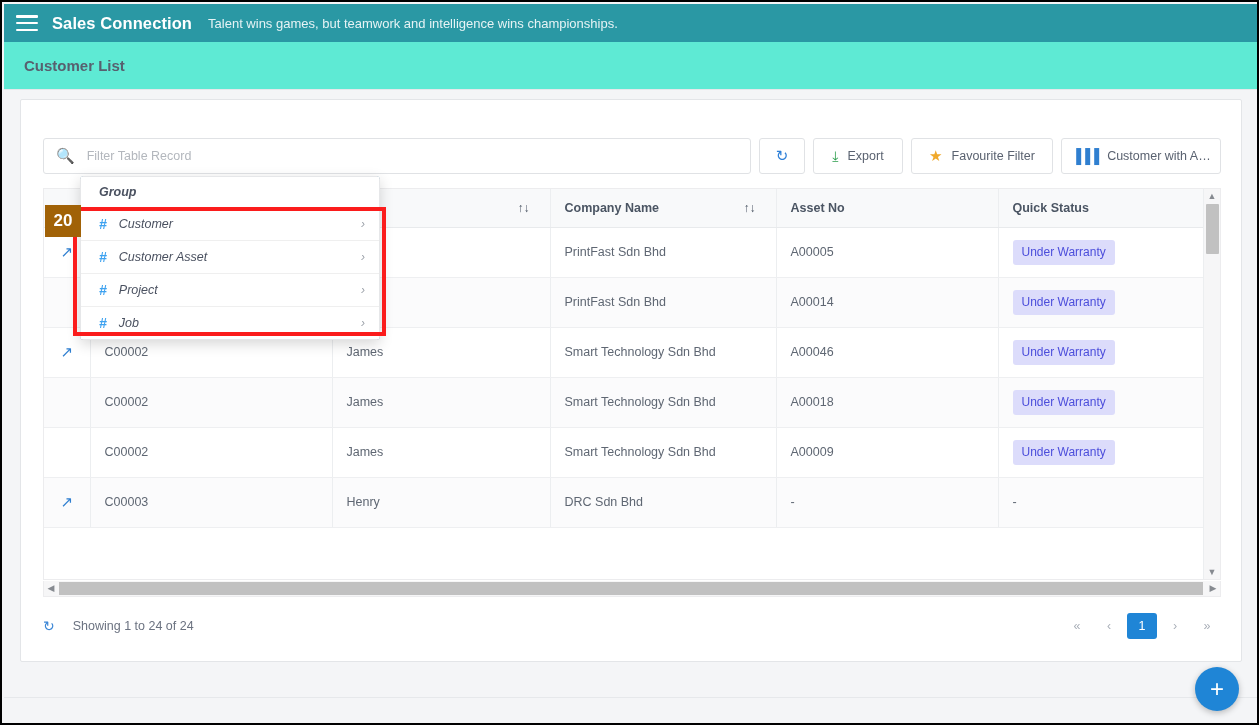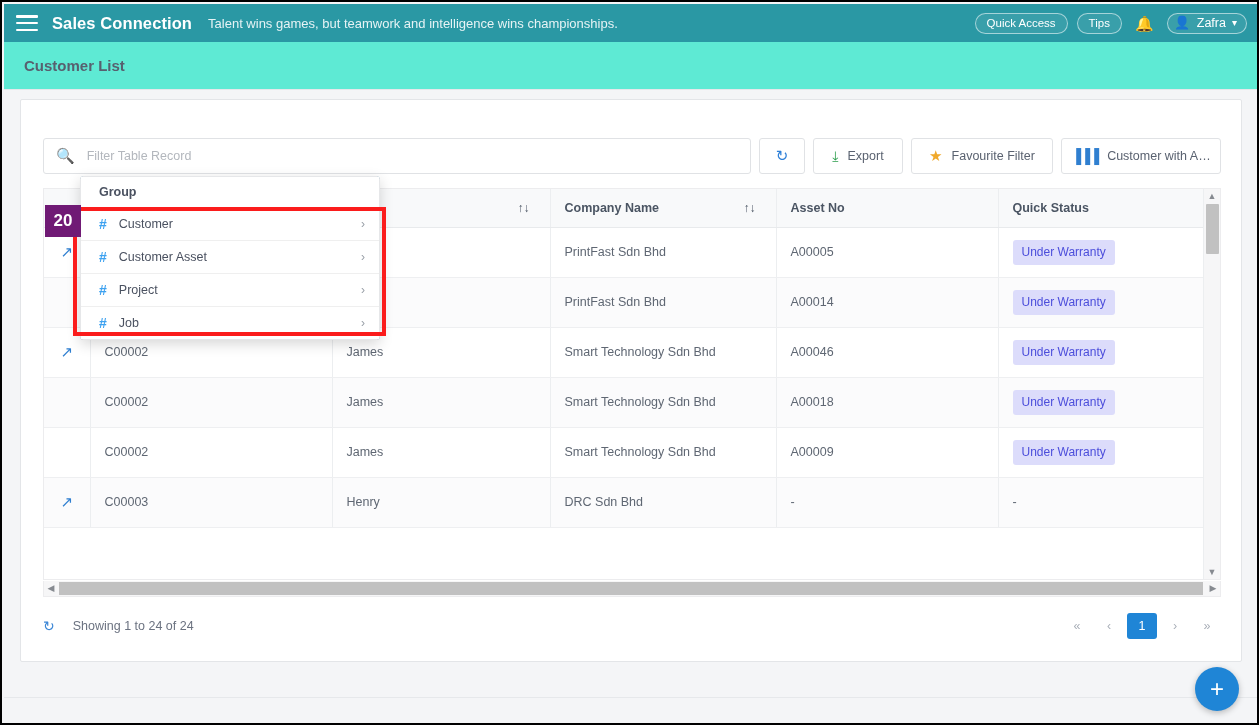--- a/index.html
+++ b/index.html
@@ -223,20 +223,21 @@
 
   
   .dropdown {
     position: absolute; left: 78px; top: 174px;
     width: 300px;
     background: #0369a1;
     border: 1px solid #e6e7e9;
     border-radius: 3px;
     box-shadow: 0 4px 14px rgba(0,0,0,.16);
     z-index: 40;
+    font-style: italic;
   }
   .dd-head {
     height: 30px; display: flex; align-items: center;
     padding: 0 18px; font-size: 12.5px; font-weight: bold; color: #4a5160;
     background: #fff;
   }
   .dd-item {
     height: 33px; display: flex; align-items: center;
     padding: 0 14px 0 18px;
     font-size: 12.5px; color: #4a5160;
@@ -249,21 +250,21 @@
   
   .redbox {
     position: absolute; left: 71px; top: 205px;
     width: 313px; height: 129px;
     border: 4px solid #fb1c1c;
     z-index: 50; pointer-events: none;
   }
   .redbadge {
     position: absolute; left: 43px; top: 203px;
     width: 36px; height: 32px;
-    background: #701a75; color: #fff;
+    background: #a16207; color: #fff;
     font-size: 17px; font-weight: bold;
     display: flex; align-items: center; justify-content: center;
     z-index: 60;
   }
 
   
   .fab {
     position: absolute; right: 18px; bottom: 12px;
     width: 44px; height: 44px; border-radius: 50%;
     background: #1f85d6; color: #fff;
@@ -283,30 +284,20 @@
 <div class="page">
 
   <div class="topbar">
     <div class="hamburger">
         <i></i>
         <i></i>
         <i></i>
       </div>
     <div class="brand">Sales Connection</div>
     <div class="tagline">Talent wins games, but teamwork and intelligence wins championships.</div>
-    <div class="top-right">
-      <div class="pill">Quick Access</div>
-      <div class="pill">Tips</div>
-      <div class="bell">🔔</div>
-      <div class="user-pill">
-        <span class="avatar-dot">👤</span>
-        <span>Zafra</span>
-        <span class="caret">▾</span>
-      </div>
-    </div>
   </div>
 
   <div class="crumbband">
     <div class="title">Customer List</div>
   </div>
 
   <div class="card">
 
     <div class="toolbar">
       <div class="searchbox">

